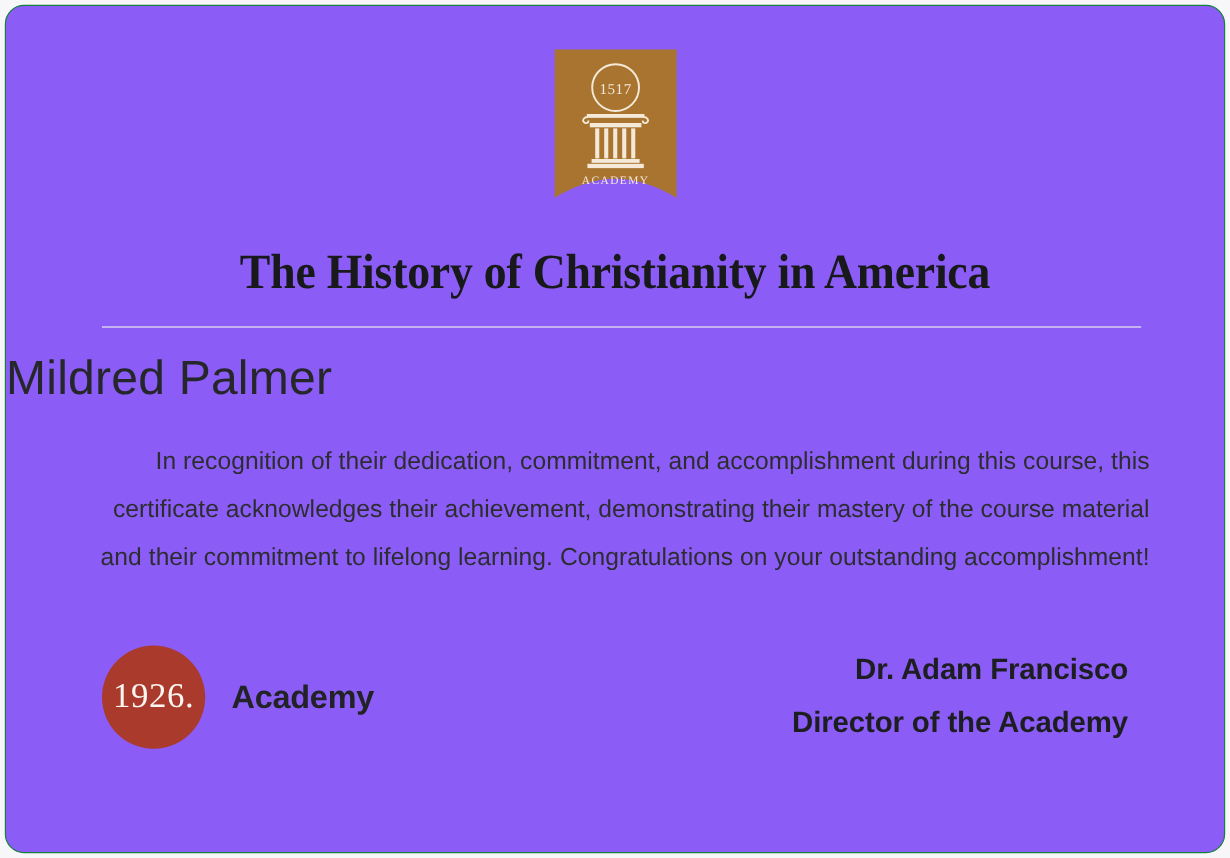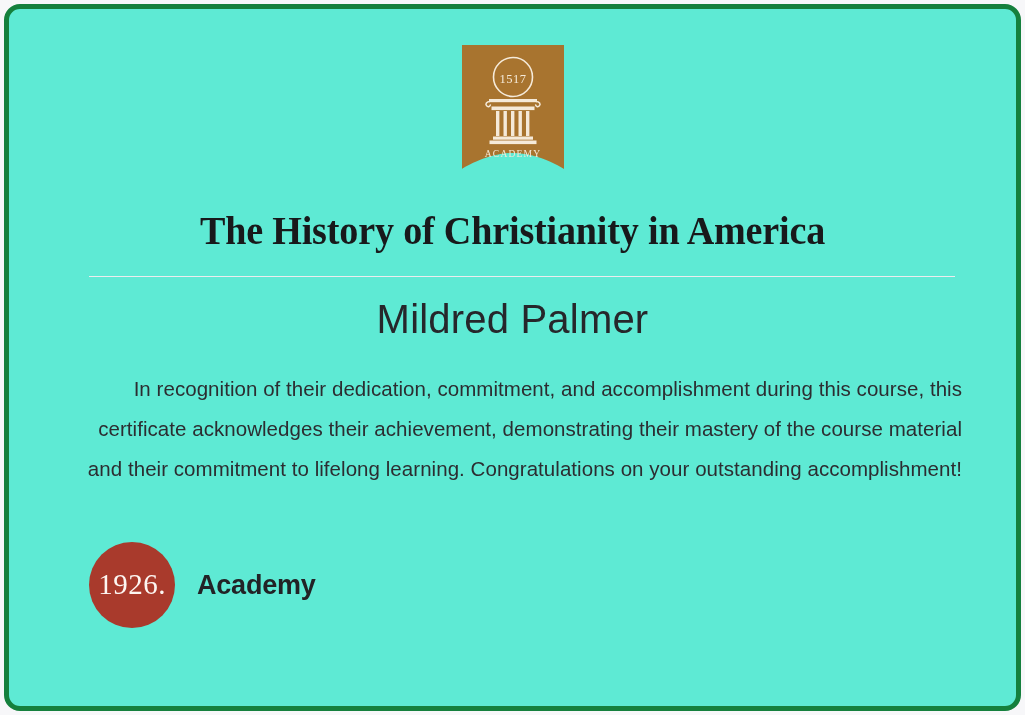--- a/index.html
+++ b/index.html
@@ -16,22 +16,22 @@
     font-family: "Liberation Sans", sans-serif;
     -webkit-font-smoothing: antialiased;
   }
 
   #certificate-card {
     position: absolute;
     left: 4px;
     top: 4px;
     width: 1017px;
     height: 707px;
-    background: #5eead4;
-    border: 5px solid #15803d;
+    background: #8b5cf6;
+    border: 1px solid #15803d;
     border-radius: 16px;
     overflow: hidden;
   }
 
   
   #logo-banner {
     position: absolute;
     left: 50%;
     top: 36px;
     transform: translateX(-50%);
@@ -65,21 +65,21 @@
     height: 1px;
     background: #ececee;
   }
 
   
   #recipient-name {
     position: absolute;
     left: 0;
     right: 0;
     top: 285px;
-    text-align: center;
+    text-align: left;
     font-size: 40px;
     line-height: 50px;
     font-weight: 400;
     color: #26272b;
     letter-spacing: 0.2px;
   }
 
   
   #recognition-text {
     position: absolute;
@@ -201,16 +201,20 @@
 
   <div id="certificate-footer">
 
     <div id="academy-brand">
       <div id="academy-seal">
         <span id="academy-seal-year">1926.</span>
       </div>
       <div id="academy-brand-name">Academy</div>
     </div>
 
+    <div id="signature-block">
+      <div id="signatory-name">Dr. Adam Francisco</div>
+      <div id="signatory-title">Director of the Academy</div>
+    </div>
 
   </div>
 
 </div>
 
 </body></html>

